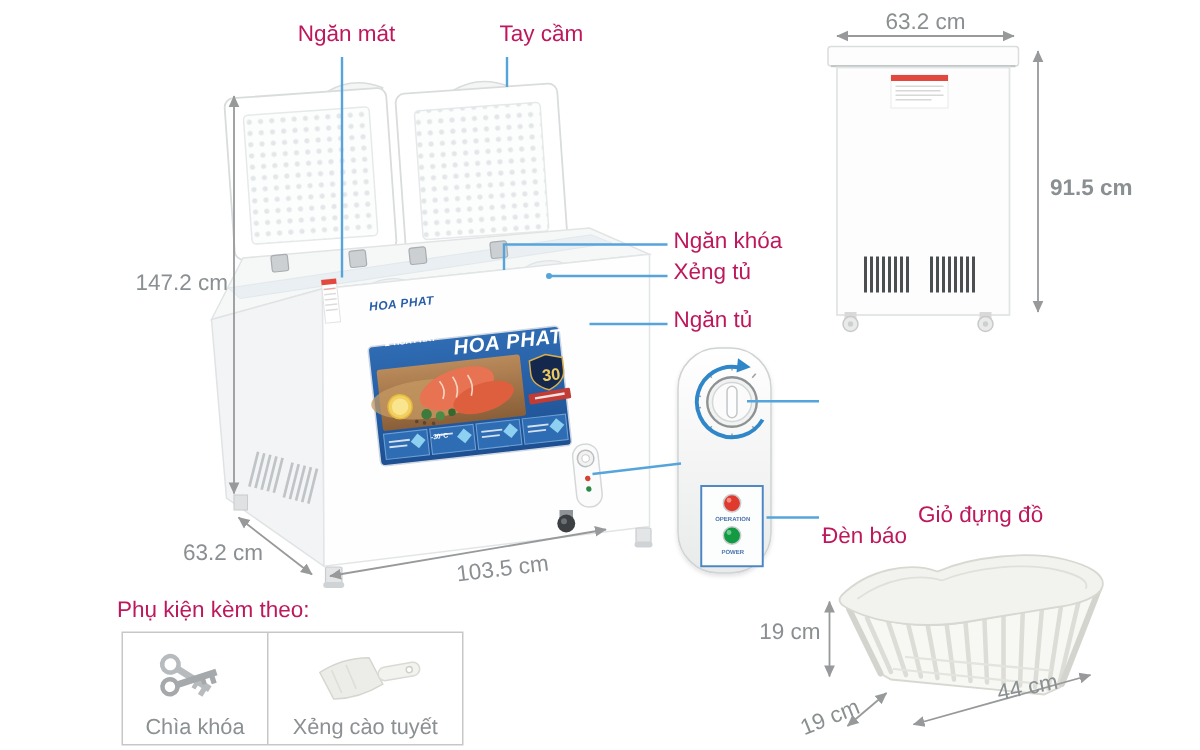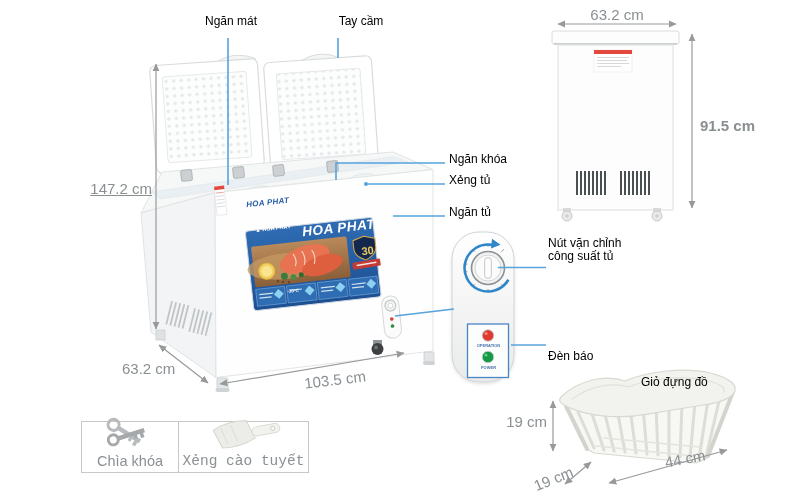--- a/index.html
+++ b/index.html
@@ -1,30 +1,30 @@
 <!DOCTYPE html>
 <html><head>
 <meta charset="utf-8">
 <style>
   html,body{margin:0;padding:0;background:#fff;}
   #stage{position:relative;width:800px;height:500px;background:#fff;overflow:hidden;
          font-family:"Liberation Sans",sans-serif;}
   #diagram-svg{position:absolute;left:0;top:0;}
-  .lbl{position:absolute;font-size:12px;line-height:1.12;color:#000000;white-space:nowrap;}
+  .lbl{position:absolute;font-size:15px;line-height:1.12;color:#be185d;white-space:nowrap;}
   .dim{position:absolute;font-size:15px;color:#8a8f92;white-space:nowrap;}
   .center{text-align:center;}
   .right{text-align:right;}
   .wrap{white-space:normal;}
   .sticker-txt{position:absolute;color:#fff;transform:rotate(-6.3deg);transform-origin:left top;}
-  #acc-table{position:absolute;left:81px;top:421px;width:228px;height:52px;
+  #acc-table{position:absolute;left:81px;top:421px;width:228px;height:76px;
              border:1px solid #c7c7c7;display:flex;box-sizing:border-box;background:#fff;}
   .acc-cell{position:relative;display:flex;flex-direction:column;align-items:center;
             justify-content:flex-end;box-sizing:border-box;padding-bottom:3px;}
   .acc-cell:first-child{width:97px;border-right:1px solid #c7c7c7;}
-  .acc-cell:last-child{flex:1;font-family:Liberation Mono, monospace;}
+  .acc-cell:last-child{flex:1;}
   .acc-label{font-size:14.5px;color:#8b9093;white-space:nowrap;}
   .acc-icon{flex:1;display:flex;align-items:center;justify-content:center;width:100%;}
 </style>
 </head>
 <body>
 
 <div id="stage">
 
 <svg id="diagram-svg" width="800" height="500" viewBox="0 0 800 500">
   <defs>
@@ -288,45 +288,45 @@
     <line x1="511" y1="345" x2="546" y2="345"></line>
   </g>
   <circle cx="366" cy="184" r="2" fill="#55a4db"></circle>
 </svg>
 
 <div class="lbl center" style="left:193px;top:15px;width:76px;">Ngăn mát</div>
 <div class="lbl center" style="left:303px;top:15px;width:72px;margin-left:22px;">Tay cầm</div>
 <div class="lbl" style="left:449px;top:153px;">Ngăn khóa</div>
 <div class="lbl" style="left:449px;top:174px;">Xẻng tủ</div>
 <div class="lbl" style="left:449px;top:206px;">Ngăn tủ</div>
-<div class="lbl wrap" style="left:548px;top:237px;width:88px;">Nút vặn chỉnh công suất tủ</div>
 <div class="lbl" style="left:548px;top:350px;">Đèn báo</div>
-<div class="lbl" style="left:641px;top:336px;margin-top:40px;">Giỏ đựng đồ</div>
-
-<div class="dim right" style="left:72px;top:180px;width:80px;text-decoration:underline;">147.2 cm</div>
+<div class="lbl" style="left:612px;top:336px;">Giỏ đựng đồ</div>
+
+<div class="dim right" style="left:72px;top:180px;width:80px;">147.2 cm</div>
 <div class="dim" style="left:122px;top:360px;">63.2 cm</div>
 <div class="dim center" style="left:297px;top:371px;width:76px;transform:rotate(-7deg);">103.5 cm</div>
 <div class="dim center" style="left:577px;top:6px;width:80px;">63.2 cm</div>
 <div class="dim" style="left:700px;top:117px;font-weight:bold;">91.5 cm</div>
 <div class="dim right" style="left:505px;top:413px;width:42px;">19 cm</div>
 <div class="dim" style="left:533px;top:470px;transform:rotate(-22deg);">19 cm</div>
 <div class="dim center" style="left:657px;top:450px;width:56px;transform:rotate(-11deg);">44 cm</div>
 
 <div style="position:absolute;left:246px;top:198px;font-size:8px;font-weight:bold;font-style:italic;color:#2a5fa8;letter-spacing:0.3px;transform:rotate(-6deg);">HOA PHAT</div>
 <div class="sticker-txt" style="left:255px;top:227px;font-size:5.5px;font-weight:bold;">
   <span>▲</span>
   <span>HÒA PHÁT</span>
 </div>
 <div class="sticker-txt center" style="left:296px;top:225px;width:84px;font-size:13.5px;font-weight:bold;font-style:italic;letter-spacing:0.5px;">HOA PHAT</div>
 <div class="sticker-txt center" style="left:354px;top:246px;width:26px;font-size:11px;font-weight:bold;color:#eec960;">30</div>
 <div class="sticker-txt" style="left:287px;top:289px;font-size:4.5px;font-weight:bold;">-30°C</div>
 
 <div class="center" style="position:absolute;left:468px;top:343px;width:41px;font-size:4px;font-weight:bold;color:#4a74ad;">OPERATION</div>
 <div class="center" style="position:absolute;left:468px;top:364.5px;width:41px;font-size:4px;font-weight:bold;color:#4a74ad;">POWER</div>
 
+<div class="lbl" style="left:78px;top:399px;">Phụ kiện kèm theo:</div>
 <div id="acc-table">
   <div class="acc-cell">
     <div class="acc-icon">
       <svg width="70" height="42" viewBox="0 0 70 42">
         <g transform="rotate(32 22 16)">
           <circle cx="18" cy="16" r="5.5" fill="none" stroke="#b7bbbd" stroke-width="3"></circle>
           <rect x="23" y="13.8" width="26" height="4.5" fill="#b7bbbd"></rect>
           <rect x="44" y="17" width="3.5" height="6" fill="#b7bbbd"></rect>
           <rect x="38" y="17" width="3" height="4.5" fill="#b7bbbd"></rect>
         </g>

